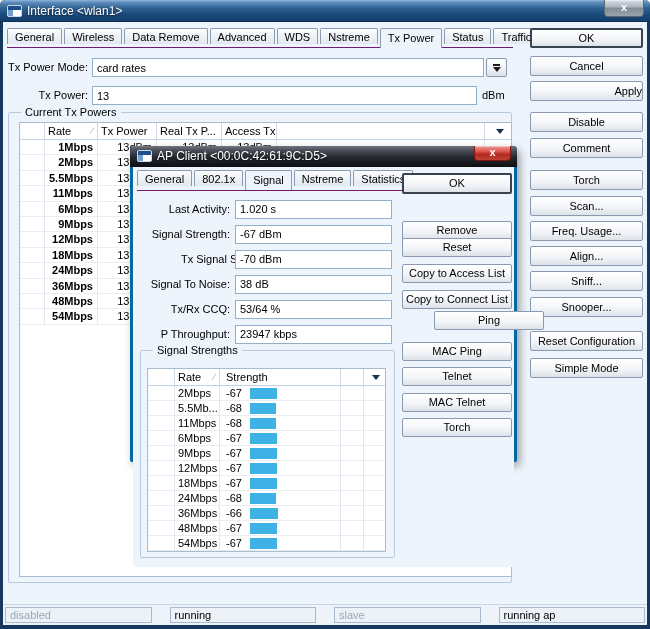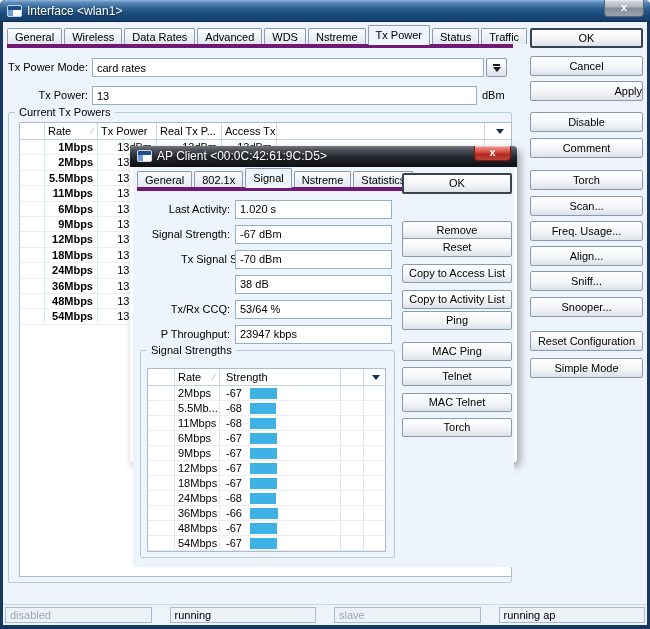--- a/index.html
+++ b/index.html
@@ -20,40 +20,40 @@
   .win-icon .bar{position:absolute;top:0;left:0;right:0;height:4px;background:#1d4f8c;}
   .win-icon .pane{position:absolute;top:4px;left:0;width:5px;bottom:0;background:#6f9ecf;}
   .close-btn{position:absolute;top:0;right:6px;width:40px;height:17px;
     background:linear-gradient(180deg,#d9dfe5 0%,#aab3bd 45%,#828c98 50%,#9aa3ad 100%);
     border:1px solid #5c6672;border-top:none;border-radius:0 0 4px 4px;
     color:#fff;text-align:center;line-height:15px;font-weight:bold;font-size:11px;
     box-shadow:inset 0 1px 0 rgba(255,255,255,.45);cursor:default;}
   
   .content{position:absolute;top:22px;left:3px;width:644px;height:603px;background:#eef4fb;}
   
-  .tabstrip{position:absolute;display:flex;align-items:flex-end;border-bottom:4px solid #701a75;}
+  .tabstrip{position:absolute;display:flex;border-bottom:1px solid #701a75;}
   #main-tabs{left:4px;top:6px;width:506px;height:20px;}
   .tab{padding:0 7px;height:16px;line-height:16px;margin-right:2px;
     border:1px solid #8b9ab0;border-bottom:none;border-radius:2px 2px 0 0;
     background:linear-gradient(180deg,#fbfcfd,#e1e8f0);white-space:nowrap;}
   .tab.active{height:20px;line-height:19px;background:#eef4fb;margin-bottom:-1px;z-index:2;}
   
   .lbl{position:absolute;line-height:19px;white-space:nowrap;}
   .r{text-align:right;}
   .field{position:absolute;height:19px;border:1px solid #93b0ca;background:#fff;
     padding:0 4px;line-height:17px;font-family:"Liberation Sans",sans-serif;font-size:11px;color:#000;}
   input.field{outline:none;}
   .drop-btn{position:absolute;width:21px;height:19px;border:1px solid #8a99b0;border-radius:2px;
     background:linear-gradient(180deg,#ffffff,#eef1f5 55%,#dde2e9);
     display:flex;flex-direction:column;align-items:center;justify-content:center;}
   .dd-bar{width:7px;height:2px;background:#1b1b1b;margin-bottom:1px;}
   .dd-tri{width:0;height:0;border:4px solid transparent;border-top:5px solid #1b1b1b;border-bottom:none;}
   
   .groupbox{position:absolute;border:1px solid #b6c9dd;border-radius:2px;}
-  .group-legend{position:absolute;top:-7px;left:6px;background:#eef4fb;padding:0 4px;line-height:13px;white-space:nowrap;}
+  .group-legend{position:absolute;top:-7px;left:12px;background:#eef4fb;padding:0 4px;line-height:13px;white-space:nowrap;}
   
   .datatable{position:absolute;background:#fff;border:1px solid #a9bcd0;overflow:hidden;}
   .thead{display:flex;height:17px;border-bottom:1px solid #c3d2e0;background:#fff;}
   .hc{display:flex;align-items:center;padding-left:3px;border-right:1px solid #ccd8e4;
       white-space:nowrap;overflow:hidden;}
   .sort{margin-left:auto;margin-right:4px;color:#9fb6cb;font-size:9px;}
   .hdr-tri{width:0;height:0;border:4px solid transparent;border-top:5px solid #16324f;border-bottom:none;margin:0 auto;}
   .trow{display:flex;}
   .mrow{height:15.4px;line-height:15px;}
   .srow{height:15px;line-height:14px;}
@@ -75,21 +75,21 @@
   .main-btn{left:527px;width:113px;}
   .dlg-btn{left:269px;width:110px;height:19px;line-height:17px;}
   .dlg-btn.default{height:21px;line-height:17px;}
   
   .statusbar{position:absolute;left:0;right:0;top:582px;height:21px;background:#eef3f9;
     border-top:1px solid #c8d6e4;display:flex;gap:18px;padding:2px 2px;}
   .status-seg{flex:1;border:1px solid #a9bacf;padding-left:4px;line-height:15px;background:#edf2f8;}
   .status-seg.muted{color:#9aa7b8;}
   
   .dialog{position:absolute;left:130px;top:146px;width:387px;height:316px;
-    background:#ffffff;border-radius:4px 4px 2px 2px;box-shadow:3px 4px 8px rgba(0,0,0,.35);z-index:10;}
+    background:#0369a1;border-radius:4px 4px 2px 2px;box-shadow:3px 4px 8px rgba(0,0,0,.35);z-index:10;}
   .titlebar-dark{position:absolute;top:0;left:0;right:0;height:21px;
     background:linear-gradient(180deg,#72767e 0%,#4b4f58 20%,#24272e 55%,#0c0e13 100%);
     border-radius:4px 4px 0 0;}
   .titlebar-dark .title-text{top:3px;font-size:12px;}
   .titlebar-dark .win-icon{top:4px;}
   .close-red{position:absolute;top:0;right:6px;width:37px;height:15px;
     background:linear-gradient(180deg,#f09d96 0%,#d9534a 40%,#b02a20 60%,#c04036 100%);
     border:1px solid #7e150e;border-top:none;border-radius:0 0 4px 4px;
     color:#fff;text-align:center;line-height:13px;font-weight:bold;font-size:11px;
     box-shadow:inset 0 1px 0 rgba(255,255,255,.4);}
@@ -110,21 +110,21 @@
       </span>
     <span class="title-text">Interface &lt;wlan1&gt;</span>
   </div>
   <div class="close-btn">x</div>
 
   <div class="content" id="main-content">
 
     <div class="tabstrip" id="main-tabs">
         <div class="tab">General</div>
         <div class="tab">Wireless</div>
-        <div class="tab">Data Rates</div>
+        <div class="tab">Data Remove</div>
         <div class="tab">Advanced</div>
         <div class="tab">WDS</div>
         <div class="tab">Nstreme</div>
         <div class="tab active">Tx Power</div>
         <div class="tab">Status</div>
         <div class="tab">Traffic</div>
       </div>
 
     <div class="lbl r" style="left:2px;top:36px;width:83px;">Tx Power Mode:</div>
     <input class="field" style="left: 89px; top: 36px; width: 392px;" value="card rates">
@@ -402,32 +402,33 @@
               <span class="sc sc2"><span class="sval">-67</span><span class="sbar" style="width: 27px; background: rgb(62, 178, 228);"></span></span>
               <span class="sc sc3"></span>
               <span class="sc sc4"></span>
             </div>
           </div>
       </div>
     <div class="btn dlg-btn default" style="top: 6px;">OK</div>
         <div class="btn dlg-btn" style="top: 39px; margin-top: 15px;">Remove</div>
         <div class="btn dlg-btn" style="top: 71px;">Reset</div>
         <div class="btn dlg-btn" style="top: 97px;">Copy to Access List</div>
-        <div class="btn dlg-btn" style="top: 123px;">Copy to Activity List</div>
-        <div class="btn dlg-btn" style="top: 144px;">Ping</div>
+        <div class="btn dlg-btn" style="top: 123px;">Copy to Connect List</div>
+        <div class="btn dlg-btn" style="top: 144px; margin-left: 32px;">Ping</div>
         <div class="btn dlg-btn" style="top: 175px; text-align: center;">MAC Ping</div>
         <div class="btn dlg-btn" style="top: 200px;">Telnet</div>
         <div class="btn dlg-btn" style="top: 226px;">MAC Telnet</div>
         <div class="btn dlg-btn" style="top: 251px;">Torch</div>
         <div class="dlg-label" style="top: 33px;">Last Activity:</div>
         <div class="field dlg-field" style="top: 33px;">1.020 s</div>
         <div class="dlg-label" style="top: 58px;">Signal Strength:</div>
         <div class="field dlg-field" style="top: 58px;">-67 dBm</div>
         <div class="dlg-label" style="top: 83px; padding-left: 48px;">Tx Signal Strength:</div>
         <div class="field dlg-field" style="top: 83px;">-70 dBm</div>
+        <div class="dlg-label" style="top: 108px;">Signal To Noise:</div>
         <div class="field dlg-field" style="top: 108px;">38 dB</div>
         <div class="dlg-label" style="top: 133px;">Tx/Rx CCQ:</div>
         <div class="field dlg-field" style="top: 133px;">53/64 %</div>
         <div class="dlg-label" style="top: 158px;">P Throughput:</div>
         <div class="field dlg-field" style="top: 158px;">23947 kbps</div>
       </div>
   </div>
 
 </div>
 

